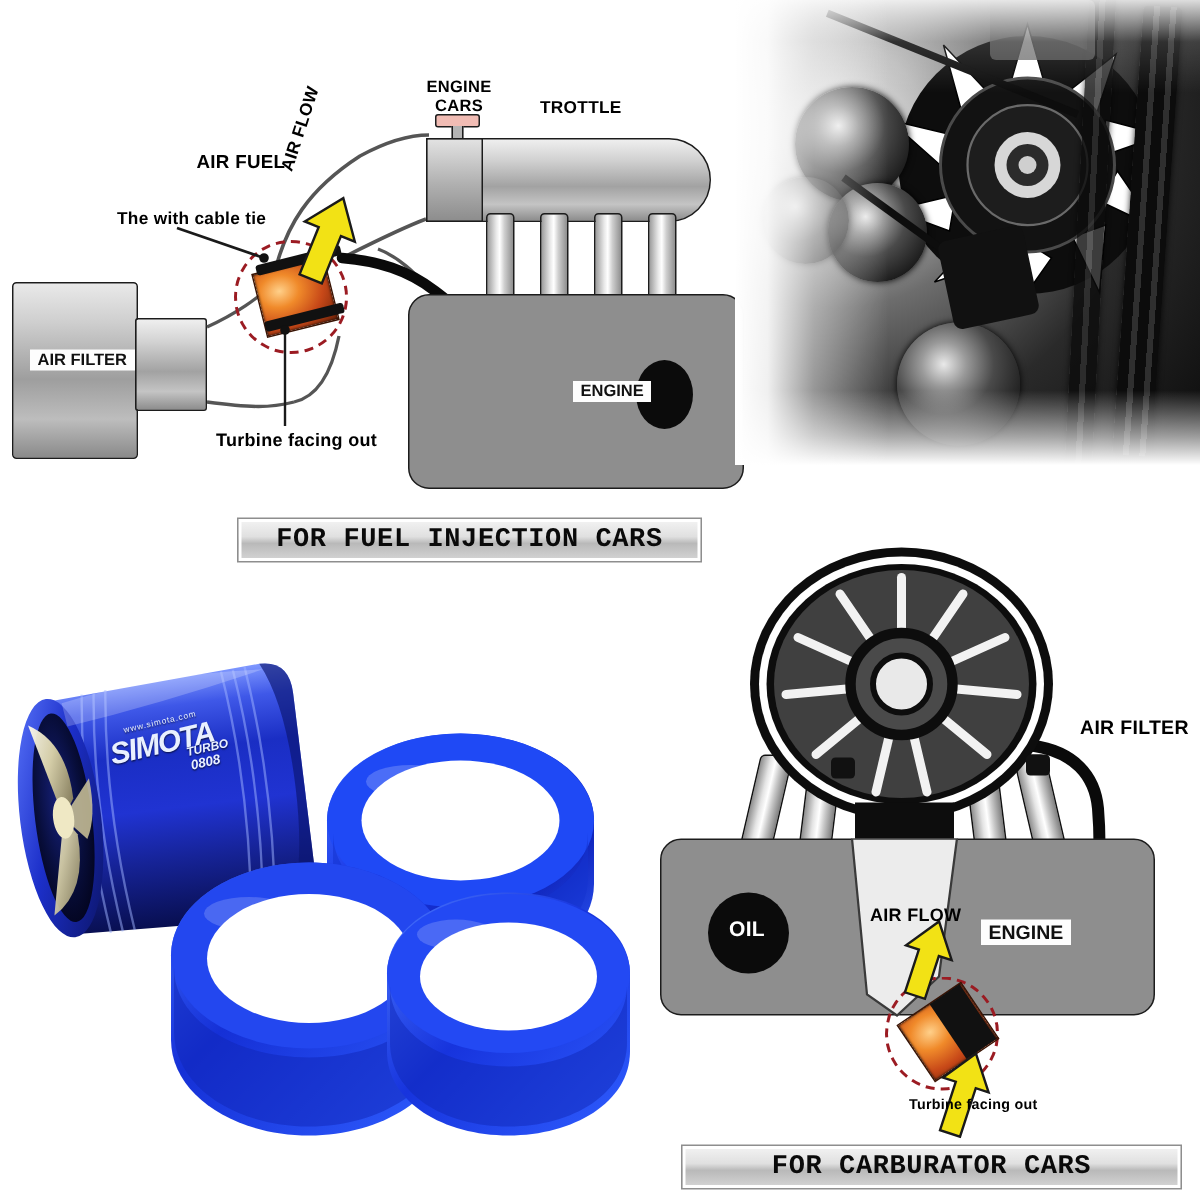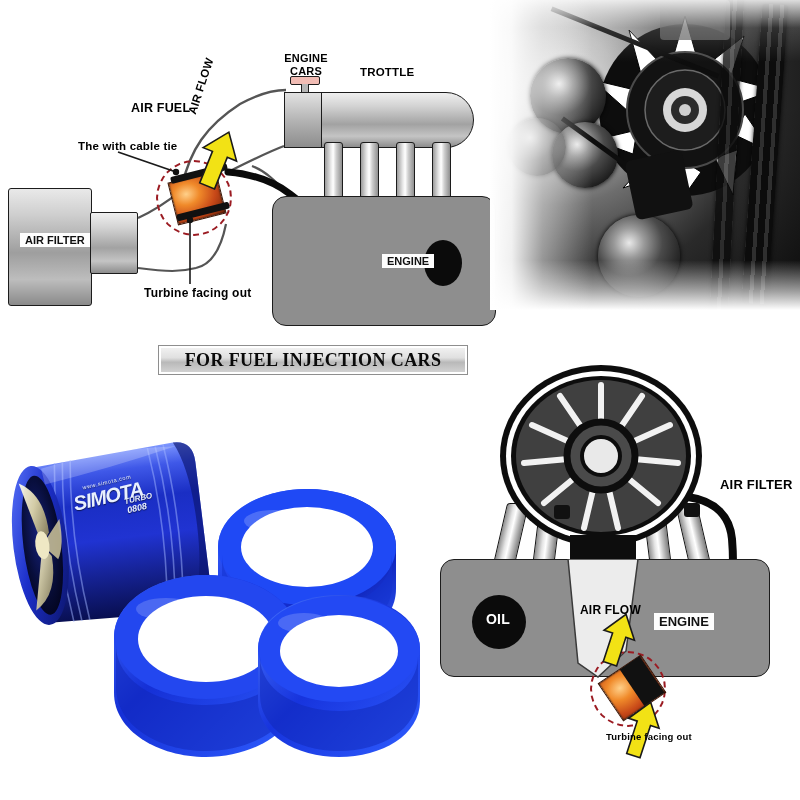--- a/index.html
+++ b/index.html
@@ -41,21 +41,21 @@
   .banner {
     position: absolute;
     background: linear-gradient(180deg,#f4f4f4 0%,#e0e0e0 42%,#b9b9b9 58%,#d6d6d6 100%);
     border: 1px solid #8e8e8e;
     box-shadow: inset 0 0 0 2px #ffffff;
     display: flex; align-items: center; justify-content: center;
   }
   .banner span {
     font-weight: bold;
     color: #0a0a0a;
-    font-family: Liberation Serif, serif;
+    font-family: Liberation Mono, monospace;
     letter-spacing: .4px;
   }
 
   
   #fi-panel { left:0; top:0; width:500px; height:400px; }
 
   .metal-box {
     position:absolute;
     background: linear-gradient(180deg,#e9e9e9 0%,#cfcfcf 22%,#9e9e9e 55%,#bdbdbd 78%,#8a8a8a 100%);
     border: 1.5px solid #1c1c1c;
@@ -464,15 +464,18 @@
     <div class="arrow-yellow" style="left:192px; top:344px; width:40px; height:60px;">
       <svg width="40" height="60" viewBox="0 0 40 60">
         <g transform="rotate(18 20 30)">
           <polygon points="20,2 36,24 27,24 27,58 13,58 13,24 4,24" fill="#f2e215" stroke="#1a1a1a" stroke-width="1.6"></polygon>
         </g>
       </svg>
     </div>
 
     <div class="lbl" style="left:176px; top:376px; font-size:9.5px; font-weight:bold;">Turbine facing out</div>
 
+    <div class="banner" style="left:24px; top:408px; width:334px; height:30px;">
+      <span style="font-size:18px;">FOR CARBURATOR CARS</span>
+    </div>
   </div>
 
 </div>
 
 </body></html>

